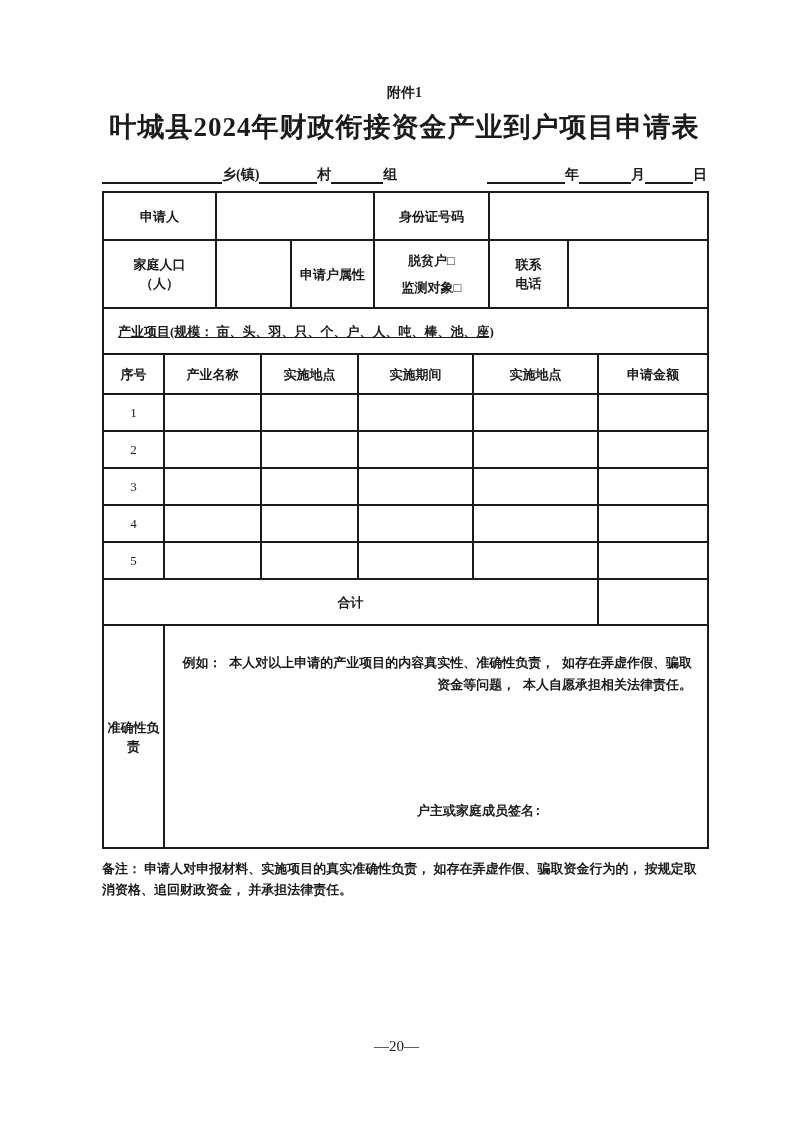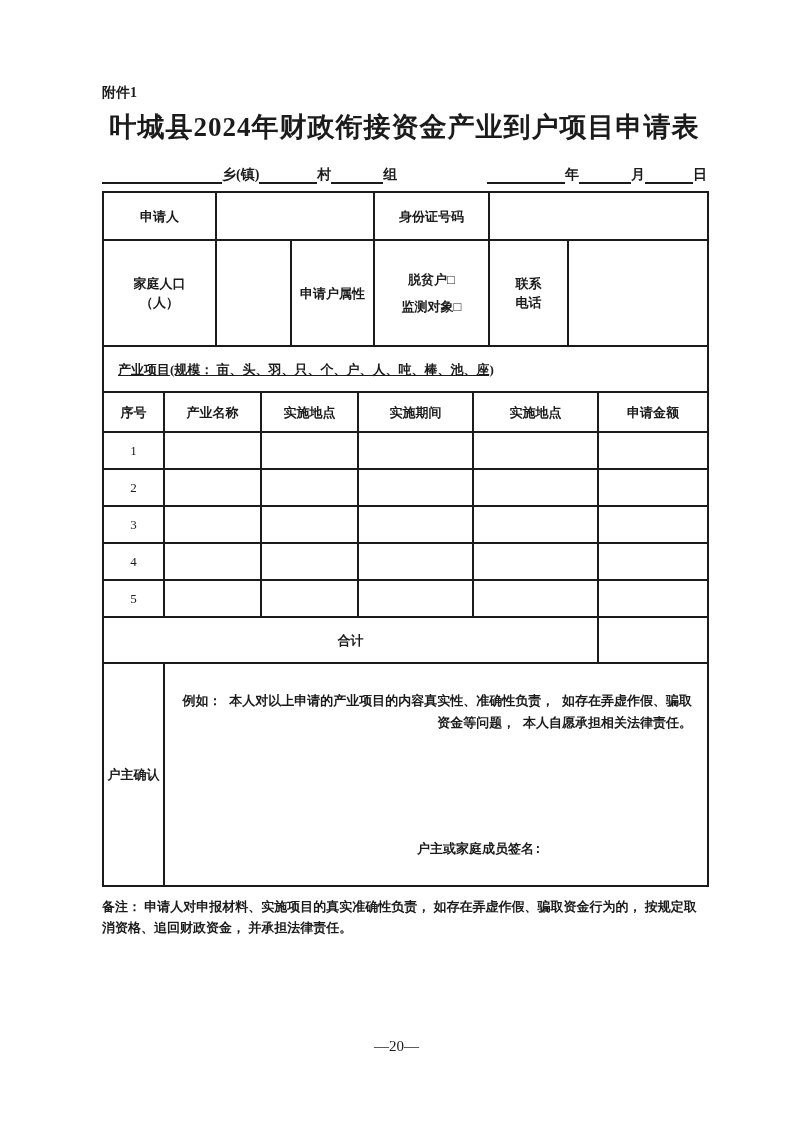--- a/index.html
+++ b/index.html
@@ -13,20 +13,21 @@
   }
   .content {
     position: absolute;
     left: 102px; top: 0;
     width: 605px;
   }
   .attachment {
     margin-top: 84px;
     font-size: 14px;
     font-weight: bold;
+    text-align: center;
   }
   .doc-title {
     margin-top: 9px;
     text-align: center;
     font-size: 27px;
     font-weight: bold;
     letter-spacing: 1px;
     line-height: 33px;
   }
   .date-line {
@@ -55,21 +56,21 @@
     border: 2px solid #1b1b1b;
     font-size: 13px;
     text-align: center;
     vertical-align: middle;
     padding: 2px;
     line-height: 19px;
   }
   .lbl { font-weight: bold; }
   .info-table { margin-top: 7px; }
   .info-table tr.r1 { height: 48px; }
-  .info-table tr.r2 { height: 106px; }
+  .info-table tr.r2 { height: 68px; }
   .checkbox-cell div { line-height: 27px; }
 
   .project-table { margin-top: -2px; }
   .project-table tr.band td {
     height: 46px;
     text-align: left;
     font-weight: bold;
     padding-left: 14px;
     text-decoration: underline;
   }
@@ -235,21 +236,21 @@
       <td></td>
       <td></td>
       <td></td>
       <td></td>
     </tr>
     <tr class="total">
       <td colspan="5" class="lbl">合计</td>
       <td></td>
     </tr>
     <tr class="confirm">
-      <td class="confirm-label">户主确认</td>
+      <td class="confirm-label">准确性负责</td>
       <td colspan="5" class="confirm-body">
         <div class="example-text">例如： 本人对以上申请的产业项目的内容真实性、准确性负责， 如存在弄虚作假、骗取资金等问题， 本人自愿承担相关法律责任。</div>
         <div class="signature-label">户主或家庭成员签名:</div>
       </td>
     </tr>
   </tbody>
     </table>
 
   <div class="footer-note">备注： 申请人对申报材料、实施项目的真实准确性负责， 如存在弄虚作假、骗取资金行为的， 按规定取消资格、追回财政资金， 并承担法律责任。</div>
 

